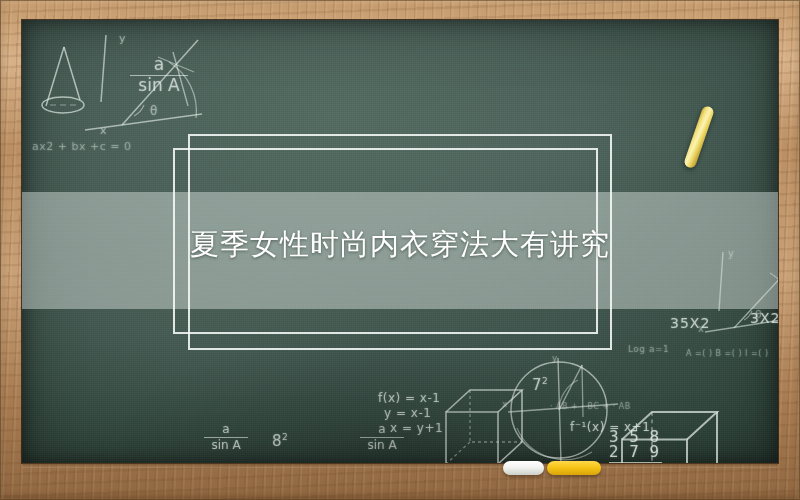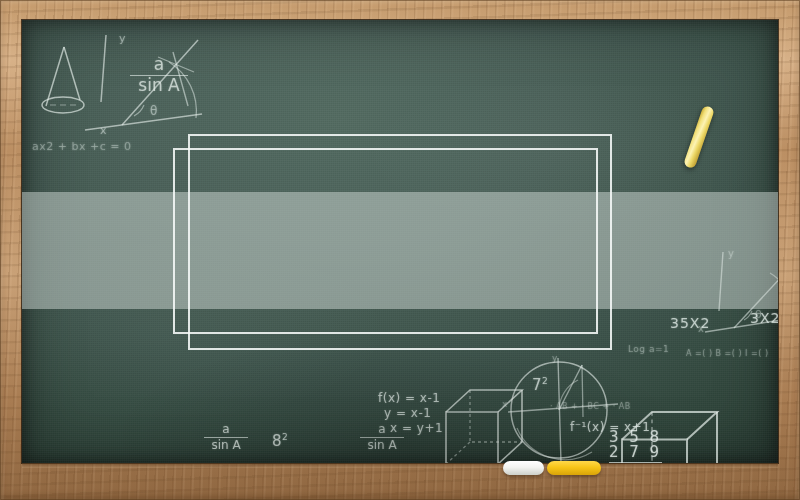--- a/index.html
+++ b/index.html
@@ -351,19 +351,20 @@
 
     <div class="board-smudge"></div>
 
     <div class="chalk-stick-board"></div>
 
     <div class="band"></div>
 
     <div class="rect-inner"></div>
     <div class="rect-outer"></div>
 
+    <div class="title">夏季女性时尚内衣穿法大有讲究</div>
   </div>
 
   <div class="tray-lip"></div>
   <div class="tray-chalk white"></div>
   <div class="tray-chalk yellow"></div>
 
 </div>
 
 </body></html>

